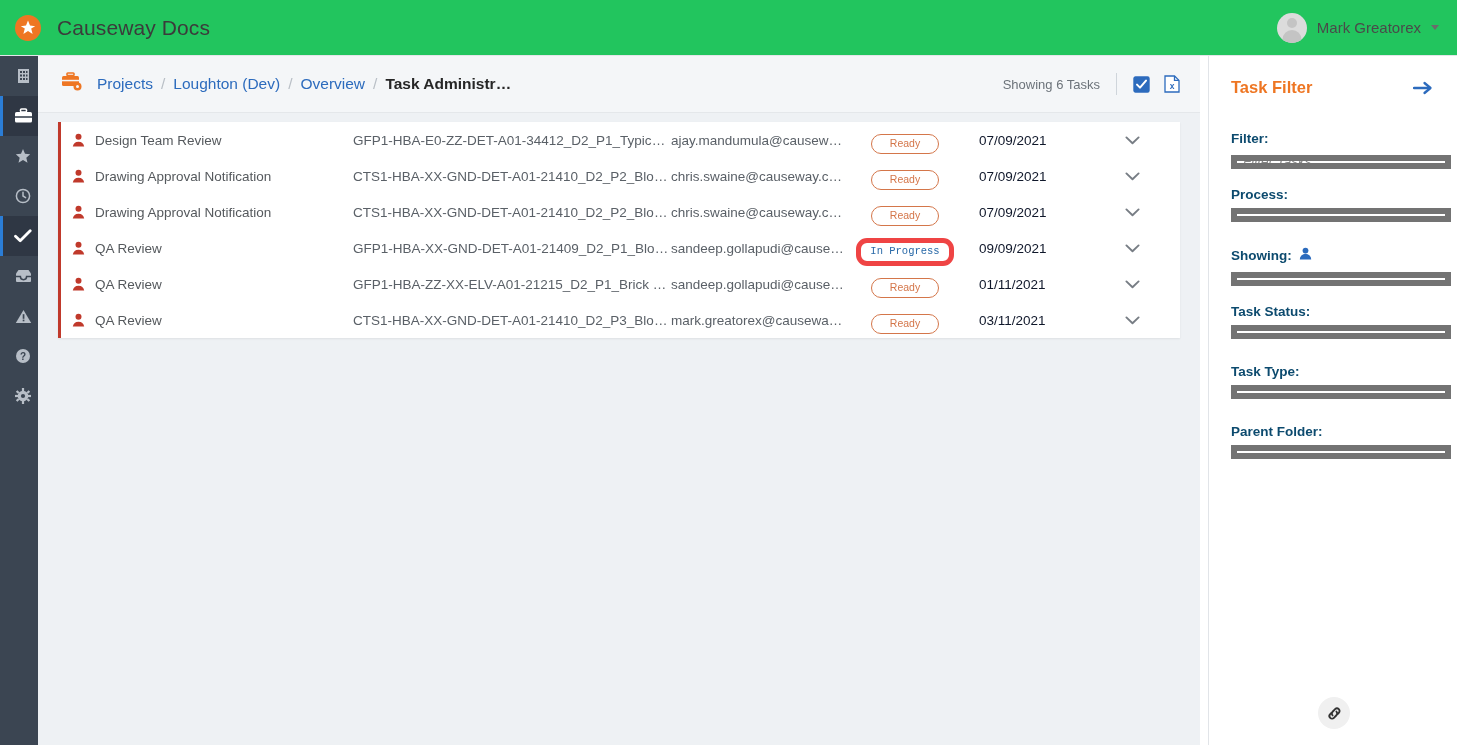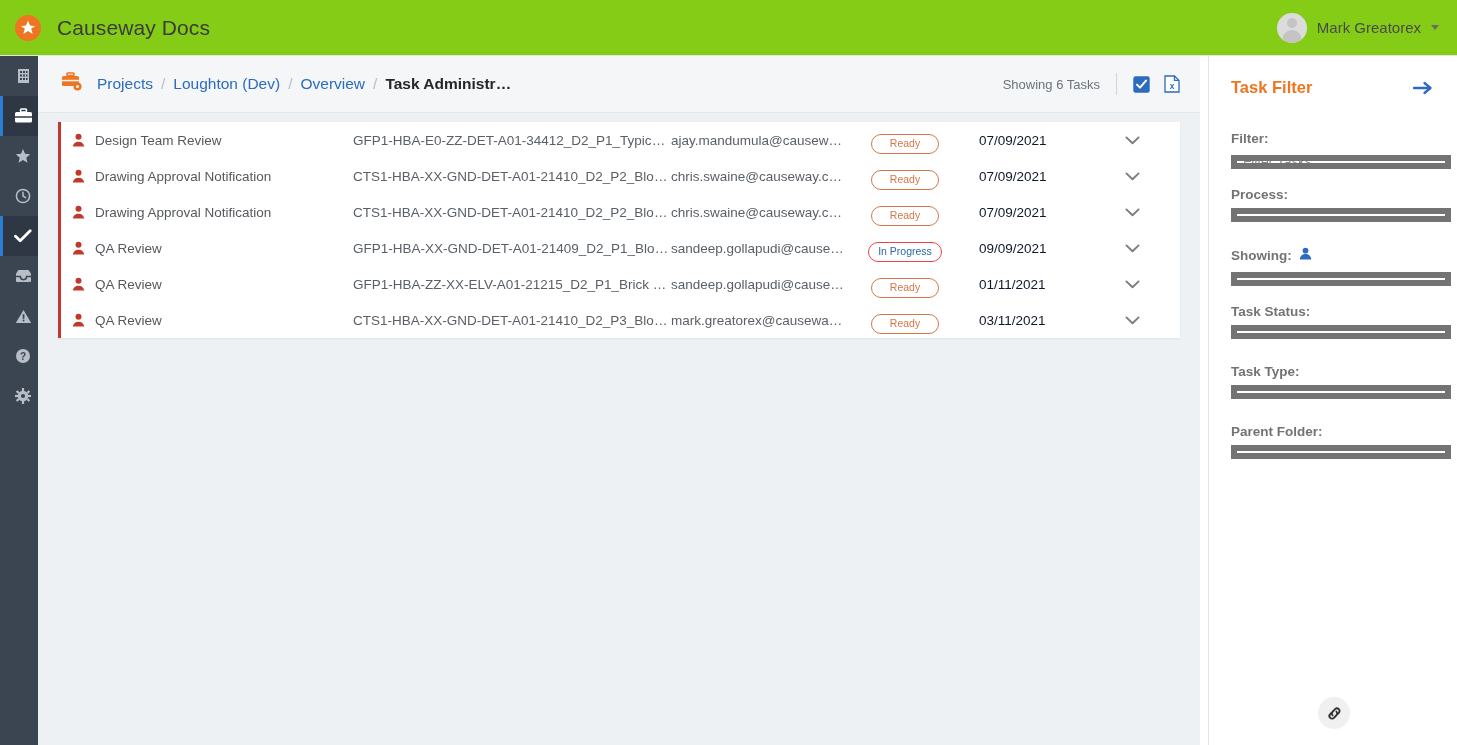--- a/index.html
+++ b/index.html
@@ -8,21 +8,21 @@
     width: 1457px; height: 745px;
     overflow: hidden;
     background: #ffffff;
     font-family: "Liberation Sans", sans-serif;
     -webkit-font-smoothing: antialiased;
   }
 
   
   #topbar {
     position: absolute; left: 0; top: 0; width: 1457px; height: 56px;
-    background: #84cc16; border-bottom: 1px solid #e3e6e9;
+    background: #22c55e; border-bottom: 1px solid #e3e6e9;
     display: flex; align-items: center;
   }
   #brand-logo {
     width: 26px; height: 26px; border-radius: 50%;
     background: #ee7623; margin-left: 15px; margin-right: 16px;
     position: relative; flex: none;
   }
   #brand-logo svg { position: absolute; left: 4px; top: 4px; }
   #brand-title {
     font-size: 21px; color: #3b3b3b; letter-spacing: .1px;
@@ -111,38 +111,38 @@
   .c-status{ width: 112px; flex: none; display: flex; justify-content: center; margin-top: 8px; }
   .c-date  { width: 124px; flex: none; color: #0f172a; text-align: left; padding-left: 18px;}
   .c-chev  { flex: 1; display: flex; justify-content: center; }
 
   .badge {
     display: inline-block; min-width: 68px; text-align: center;
     padding: 2px 9px 3px; border-radius: 11px;
     font-size: 10.5px; line-height: 1.2; background: #ffffff;
   }
   .badge-ready      { border: 1px solid #d4764a; color: #d4764a; }
-  .badge-inprogress { border: 1px solid #ef4444; color: #2a6aa8; }
+  .badge-inprogress { border: 5px solid #ef4444; color: #2a6aa8; font-family: Liberation Mono, monospace; }
 
   
   #filter-panel {
     position: absolute; left: 1208px; top: 56px;
     width: 249px; height: 689px;
     background: #ffffff; border-left: 1px solid #e1e4e8;
     padding: 22px 24px 0 22px;
   }
   #filter-head {
     display: flex; align-items: center; justify-content: space-between;
     margin-bottom: 34px;
   }
   #filter-title { font-size: 16.5px; font-weight: bold; color: #ee7623; }
   #filter-collapse { cursor: pointer; display: flex; }
   .field { margin-bottom: 17px; }
   .field-label {
-    font-size: 13.5px; font-weight: bold; color: #737373;
+    font-size: 13.5px; font-weight: bold; color: #0c4a6e;
     margin-bottom: 6px; display: flex; align-items: center; gap: 7px;
   }
   .field-input, .field-select {
     width: 220px; height: 14px;
     border: 6px solid #737373; background: #ffffff;
     font-family: "Liberation Sans", sans-serif;
     font-size: 13.5px; color: #3c3c3c; padding: 0 6px;
     border-radius: 0; outline: none;
   }
   .field-input::placeholder { color: #868686; font-style: italic; }

